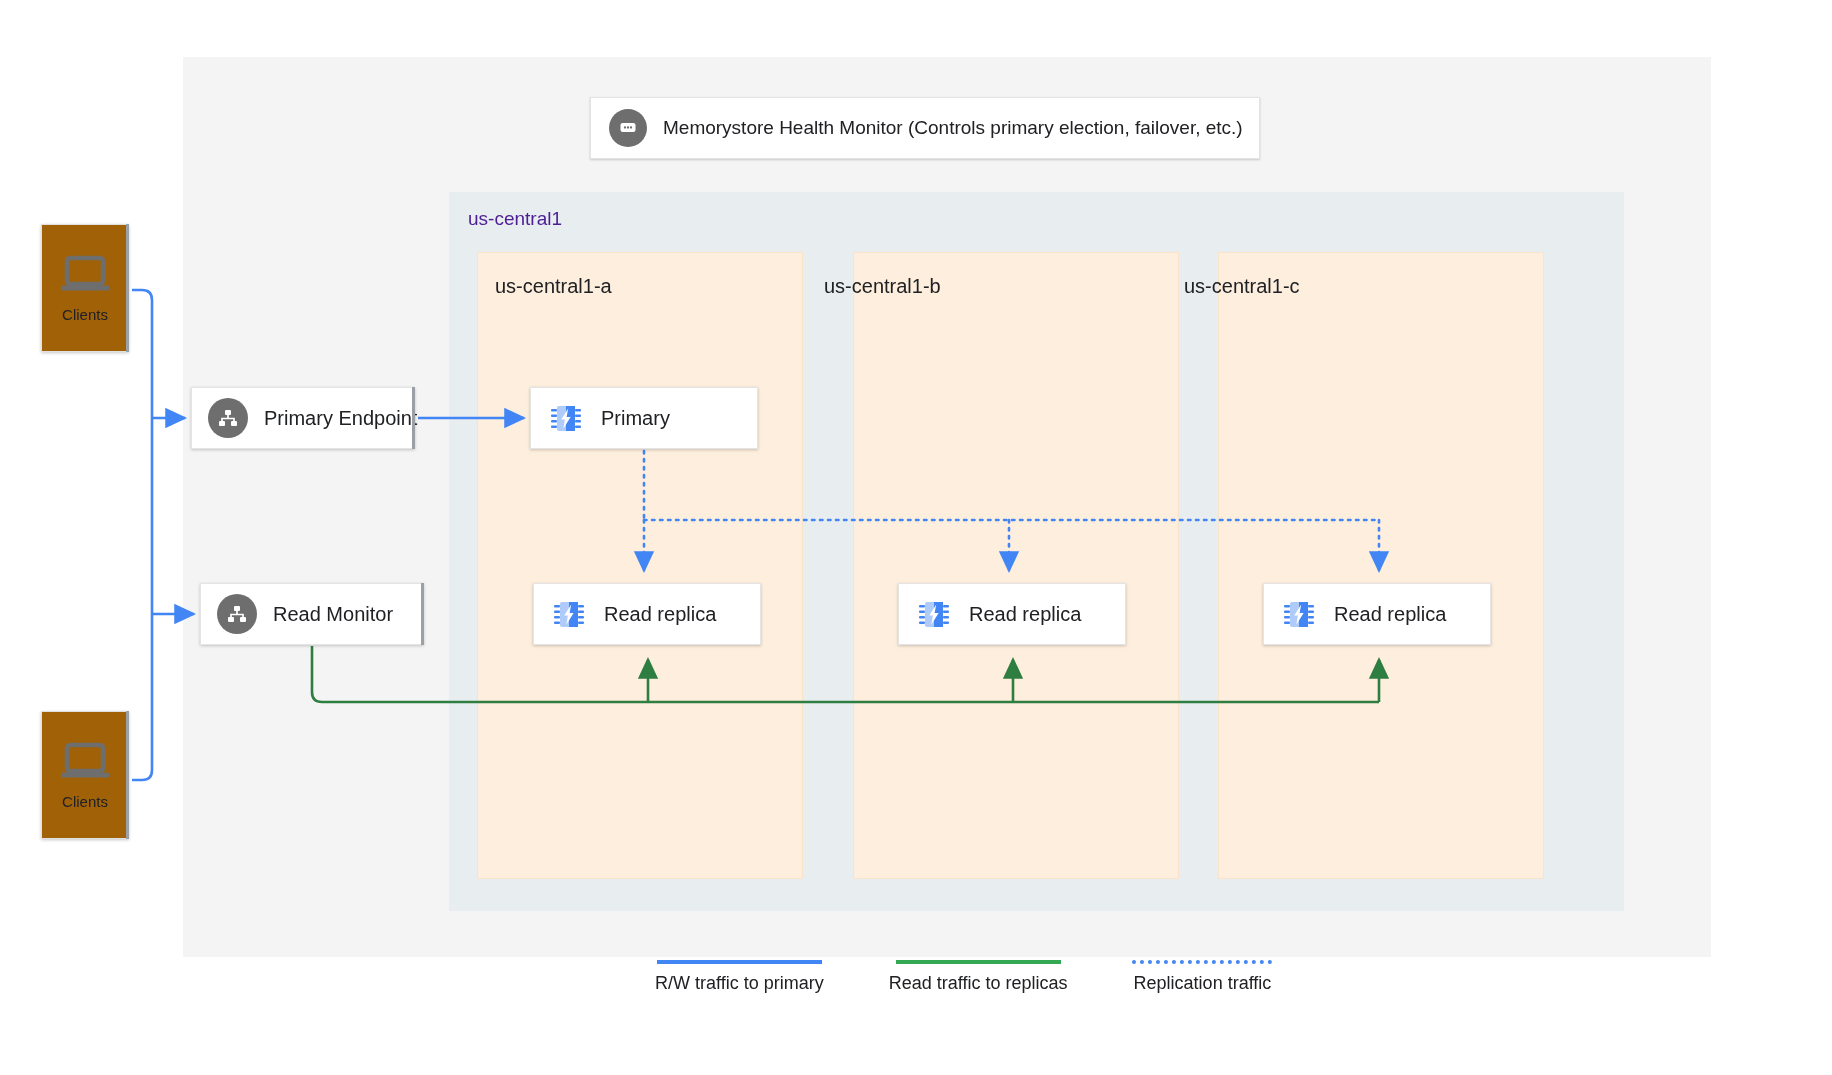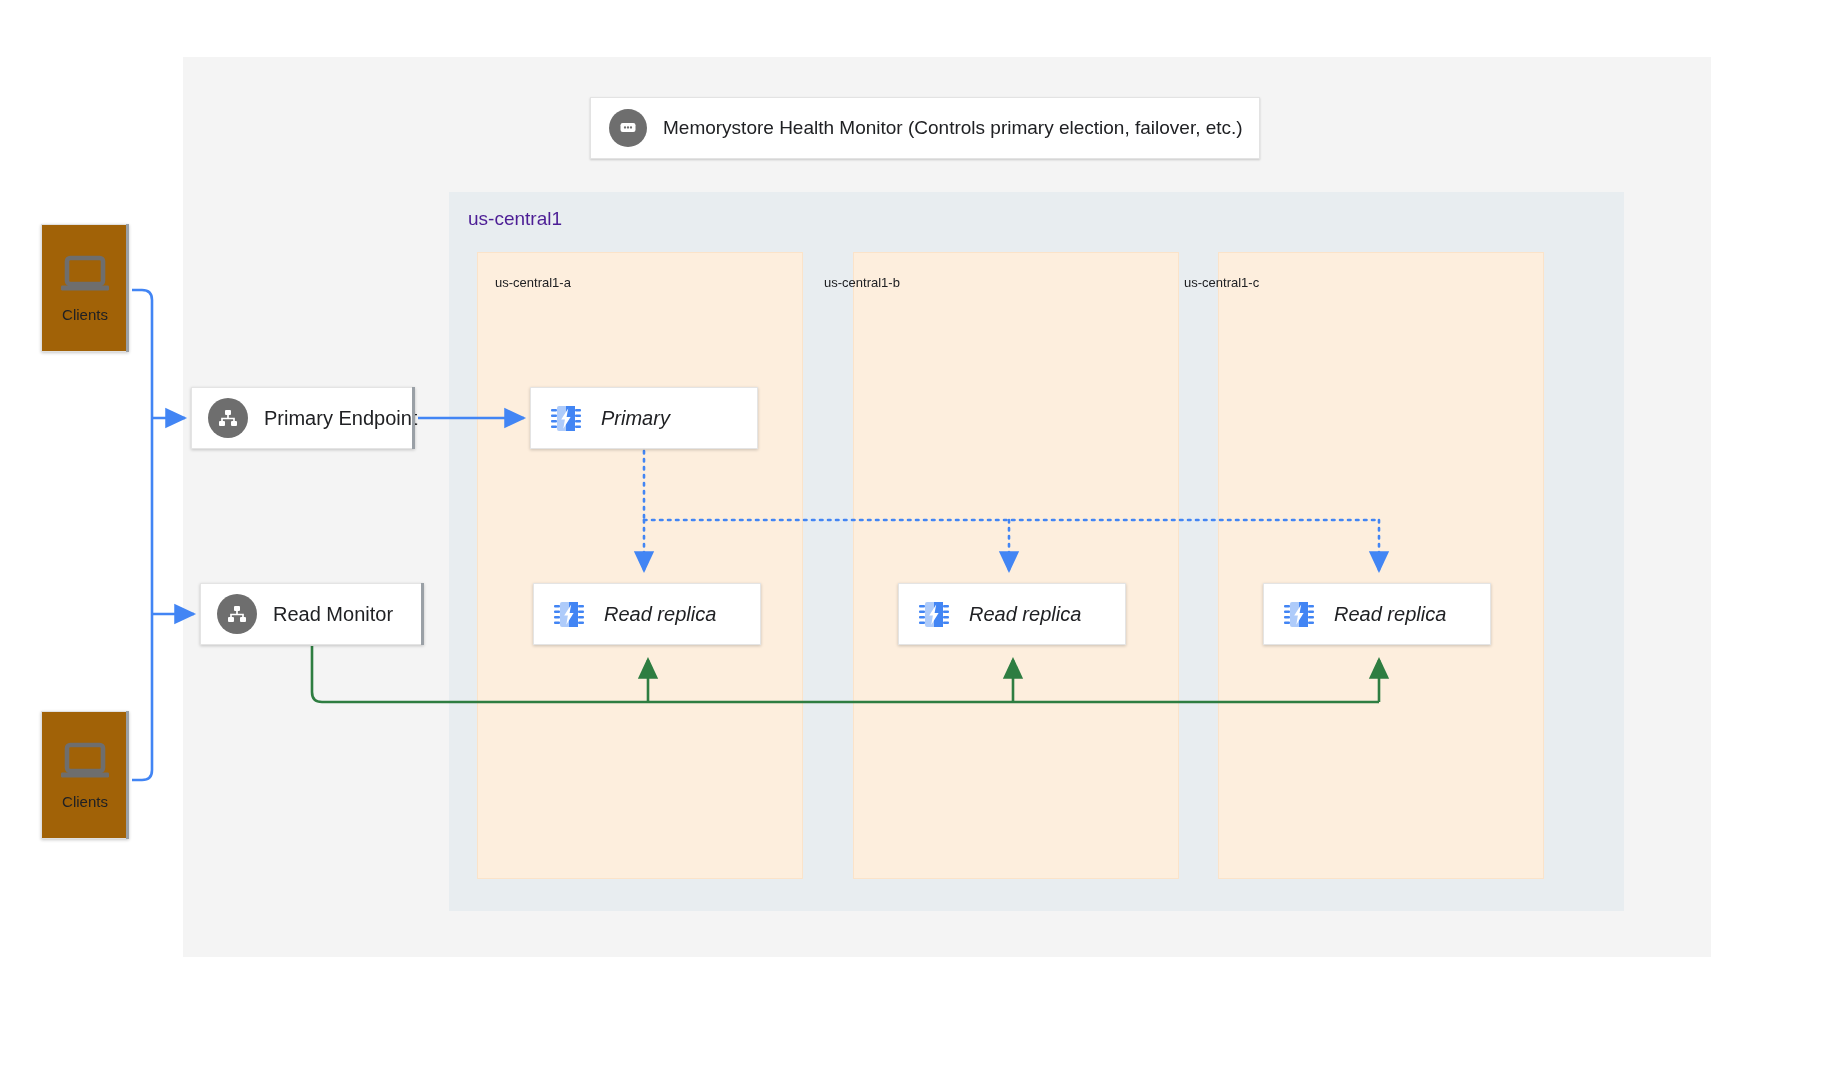--- a/index.html
+++ b/index.html
@@ -50,21 +50,21 @@
   }
 
   
   .zone{
     top:252px;height:627px;
     background:#fdeedd;border:1px solid #fbe3c9;box-sizing:border-box;
   }
   #zone-a{left:477px;width:326px;}
   #zone-b{left:853px;width:326px;}
   #zone-c{left:1218px;width:326px;}
-  .zone-label{position:absolute;top:275px;font-size:13px;color:#202124;}
+  .zone-label{position:absolute;top:275px;font-size:20px;color:#202124;}
   #zone-a-label{left:495px;}
   #zone-b-label{left:824px;}
   #zone-c-label{left:1184px;}
 
   
   .card{
     background:#ffffff;border:1px solid #e4e4e4;
     box-shadow:0 1px 3px rgba(0,0,0,.2);
     display:flex;align-items:center;box-sizing:border-box;
   }
@@ -74,21 +74,21 @@
   .endpoint{height:62px;padding-left:16px;}
   .endpoint .node-label{margin-left:16px;}
   #primary-endpoint{left:191px;top:387px;width:224px;}
   #read-endpoint{left:200px;top:583px;width:224px;}
   .endpoint::after{
     content:"";position:absolute;right:-1px;top:-1px;bottom:-1px;width:3px;background:#9aa0a6;
   }
 
   
   .ms-node{height:62px;padding-left:18px;}
-  .ms-node .node-label{margin-left:18px;font-style:italic;}
+  .ms-node .node-label{margin-left:18px;}
   #node-primary{left:530px;top:387px;width:228px;}
   #node-replica-a{left:533px;top:583px;width:228px;}
   #node-replica-b{left:898px;top:583px;width:228px;}
   #node-replica-c{left:1263px;top:583px;width:228px;}
 
   
   .client-box{
     width:88px;height:128px;background:#a16207;border:1px solid #e0e0e0;
     box-shadow:0 1px 3px rgba(0,0,0,.22);
     display:flex;flex-direction:column;align-items:center;justify-content:center;gap:10px;
@@ -306,14 +306,28 @@
   <div class="layer-box client-box" id="client-bottom">
     <span>
       <svg width="56" height="42" viewBox="0 0 56 42">
         <rect x="10" y="4" width="36" height="26" rx="3.2" fill="none" stroke="#6e6e6e" stroke-width="4.6"></rect>
         <rect x="4" y="31.5" width="48" height="5" rx="1.2" fill="#6e6e6e"></rect>
       </svg>
     </span>
     <span class="client-label">Clients</span>
   </div>
 
+  <div id="legend">
+    <div class="legend-item">
+      <span class="legend-swatch solid-blue"></span>
+      <span class="legend-label">R/W traffic to primary</span>
+    </div>
+    <div class="legend-item">
+      <span class="legend-swatch solid-green"></span>
+      <span class="legend-label">Read traffic to replicas</span>
+    </div>
+    <div class="legend-item">
+      <span class="legend-swatch dotted-blue"></span>
+      <span class="legend-label">Replication traffic</span>
+    </div>
+  </div>
 
 </div>
 
 </body></html>

